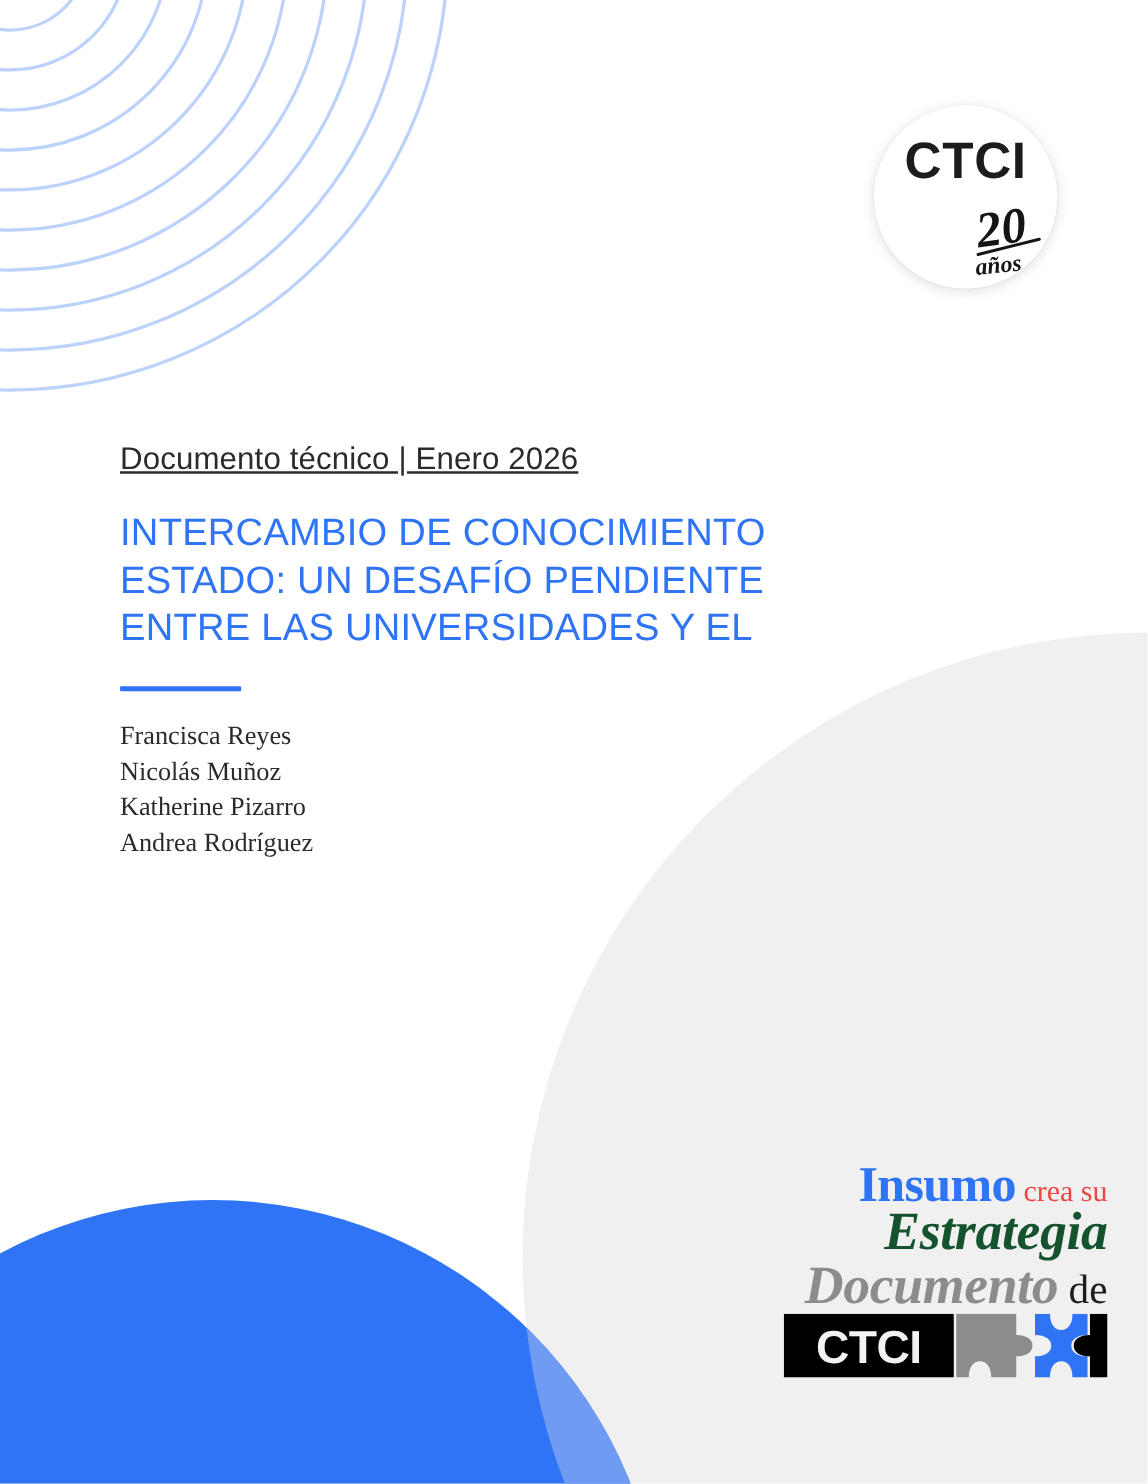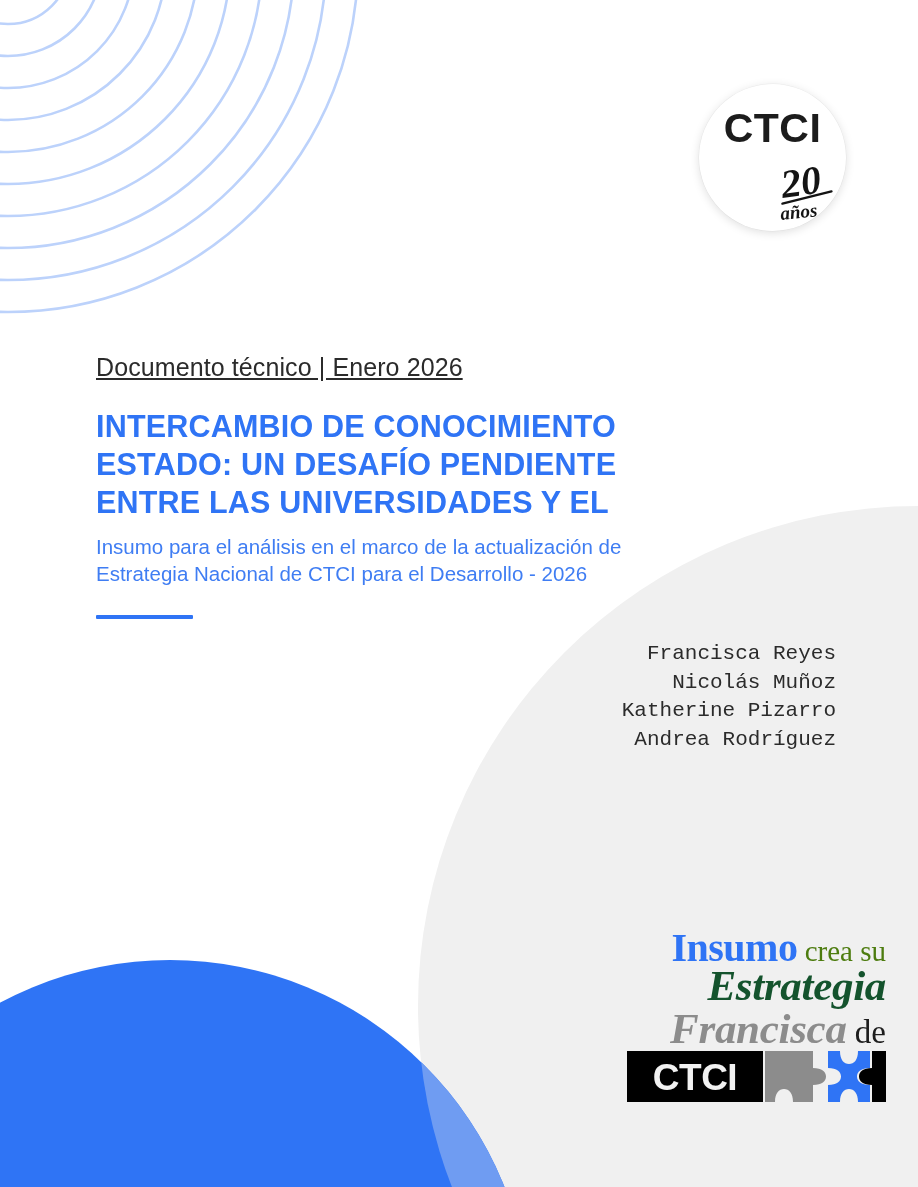--- a/index.html
+++ b/index.html
@@ -85,21 +85,21 @@
     line-height: 1.25;
     margin: 0 0 24px 0;
     white-space: nowrap;
     text-decoration: underline;
   }
 
   #doc-title {
     margin: 0;
     padding: 0;
     font-family: "Liberation Sans", sans-serif;
-    font-weight: 700;
+    font-weight: 400;
     font-size: 30.5px;
     letter-spacing: 0.2px;
     line-height: 38px;
     color: #2f74f5;
     text-transform: uppercase;
   }
   #doc-title .tline { display: block; white-space: nowrap; }
 
   #doc-subtitle {
     margin: 12px 0 0 0;
@@ -118,27 +118,26 @@
     background: #2f74f5;
     border-radius: 1px;
   }
 
   #author-list {
     margin: 21px 0 0 0;
     padding: 0;
     list-style: none;
   }
   #author-list li {
-    font-family: Liberation Mono, monospace;
+    font-family: Liberation Serif, serif;
     font-size: 21px;
     font-weight: 400;
     line-height: 28.5px;
     color: #2b2b2b;
     white-space: nowrap;
-    text-align: right;
   }
 
   
   #estrategia-logo {
     position: absolute;
     left: 606px;
     top: 928px;
     width: 280px;
     height: 185px;
   }
@@ -154,22 +153,22 @@
   #estrategia-logo .chile-word {
     font-family: "Liberation Serif", serif;
     font-weight: 700;
     font-size: 40px;
     color: #2f74f5;
     letter-spacing: -0.5px;
   }
   #estrategia-logo .creasu-word {
     font-family: "Liberation Serif", serif;
     font-weight: 400;
-    font-size: 29px;
-    color: #4d7c0f;
+    font-size: 24px;
+    color: #ef4444;
     letter-spacing: 0px;
   }
   #estrategia-logo .line-2 {
     position: absolute;
     left: 0;
     top: 36px;
     width: 280px;
     text-align: right;
     line-height: 1;
     white-space: nowrap;
@@ -266,45 +265,41 @@
   <div id="cover-text">
 
     <p id="doc-kicker">Documento técnico | Enero 2026</p>
 
     <h1 id="doc-title">
       <span class="tline">INTERCAMBIO DE CONOCIMIENTO</span>
       <span class="tline">ESTADO: UN DESAFÍO PENDIENTE</span>
       <span class="tline">ENTRE LAS UNIVERSIDADES Y EL</span>
     </h1>
 
-    <p id="doc-subtitle">
-      <span class="sline">Insumo para el análisis en el marco de la actualización de</span>
-      <span class="sline">Estrategia Nacional de CTCI para el Desarrollo - 2026</span>
-    </p>
 
     <div id="author-rule"></div>
 
     <ul id="author-list">
       <li>Francisca Reyes</li>
       <li>Nicolás Muñoz</li>
       <li>Katherine Pizarro</li>
       <li>Andrea Rodríguez</li>
     </ul>
   </div>
 
   <div id="estrategia-logo">
 
     <div class="line-1">
       <span class="chile-word">Insumo</span><span class="creasu-word"> crea su</span>
     </div>
 
     <div class="line-2">Estrategia</div>
 
     <div class="line-3">
-      <span class="nacional-word">Francisca</span><span class="de-word"> de</span>
+      <span class="nacional-word">Documento</span><span class="de-word"> de</span>
     </div>
 
     <svg class="puzzle-bar" viewBox="0 0 259 51" xmlns="http://www.w3.org/2000/svg" aria-hidden="true">
 
       <rect x="0" y="0" width="136" height="51" fill="#000000"></rect>
       <text x="68" y="39" text-anchor="middle" font-family="Liberation Sans, sans-serif" font-weight="700" font-size="37" letter-spacing="-0.5" fill="#f2f2f2">CTCI</text>
 
       <path fill="#8c8c8c" d="M138,0 H186
                V17 C195,17 199,21 199,25.5 C199,30 195,34 186,34
                V51 H166 C166,42 162,38 157,38 C152,38 148,42 148,51

